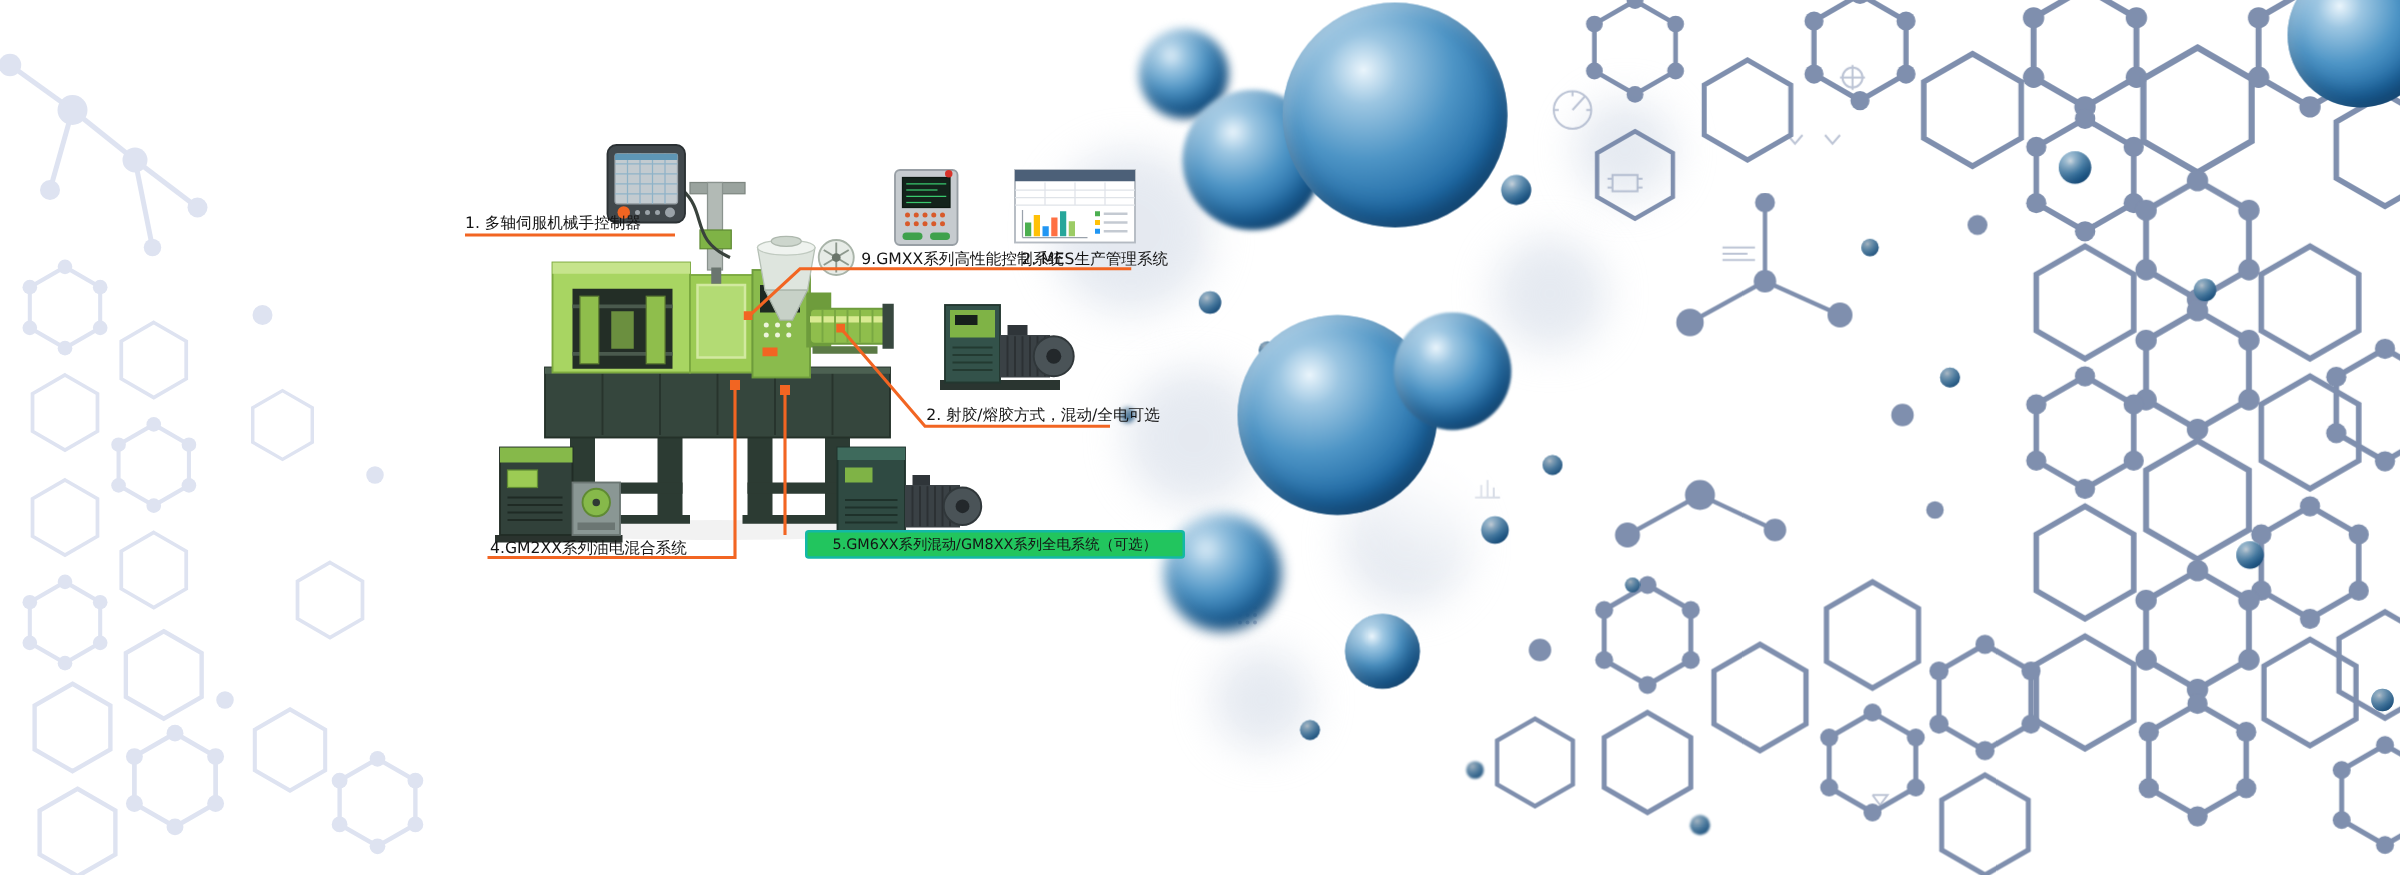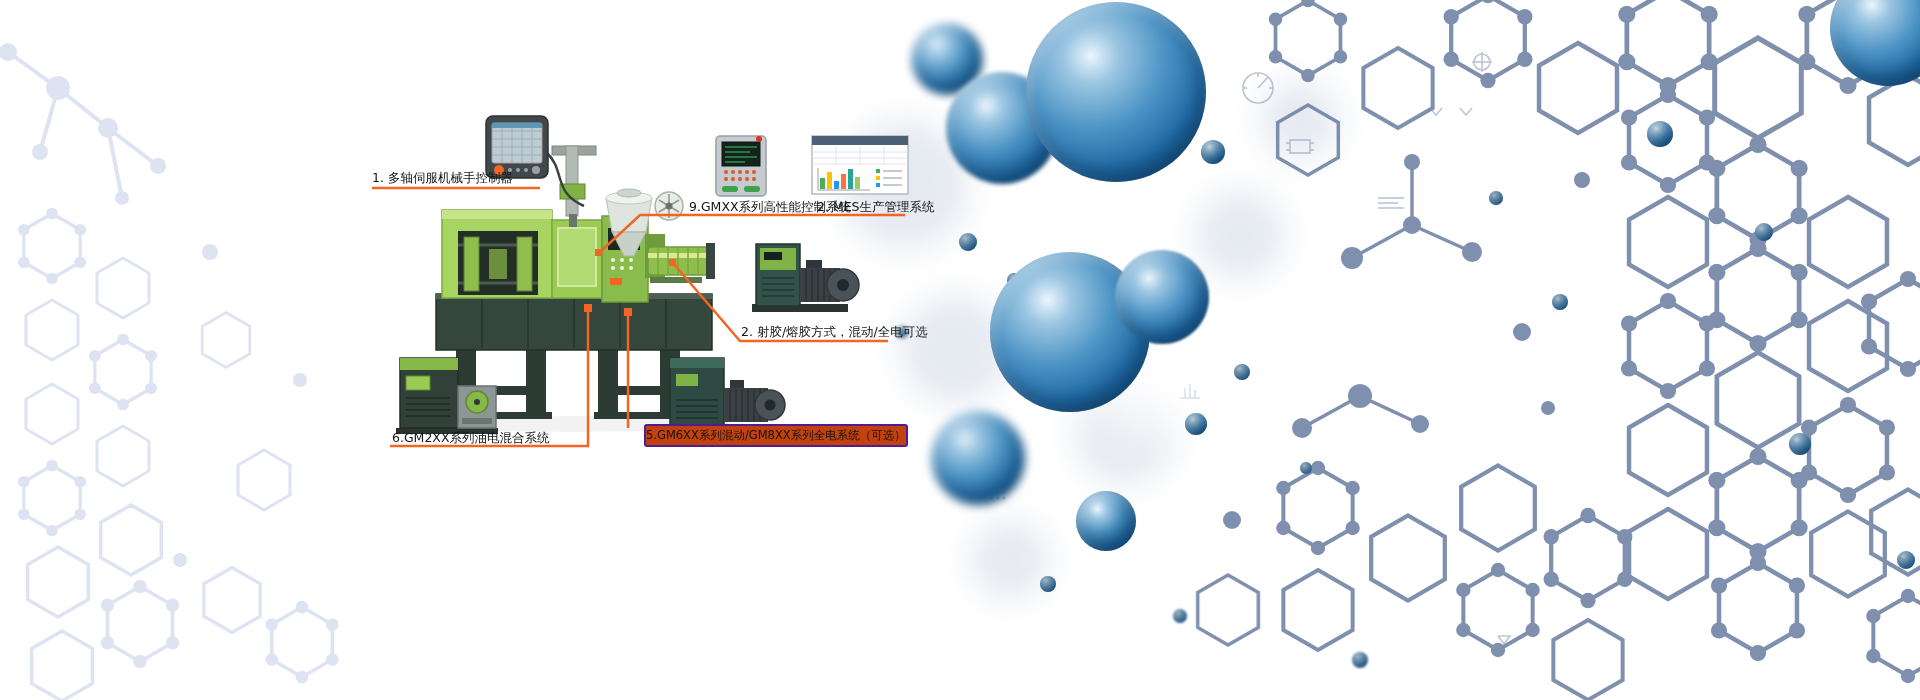--- a/index.html
+++ b/index.html
@@ -6,21 +6,21 @@
   html,body{width:1920px;height:700px;overflow:hidden;background:#fff;
     font-family:"DejaVu Sans","Liberation Sans",sans-serif}
   .stage{position:relative;width:1920px;height:700px;background:#fff;overflow:hidden}
   .layer{position:absolute;left:0;top:0;width:1920px;height:700px;pointer-events:none}
   .bokeh{position:absolute;border-radius:50%;background:#ccd5e3;opacity:.5;filter:blur(16px)}
   .glow{position:absolute;border-radius:50%;background:#fff;filter:blur(26px)}
   .sphere{position:absolute;border-radius:50%;
     background:radial-gradient(circle at 36% 30%,#eaf5fc 0%,#9cc6e2 16%,#4e95c6 42%,#1f6aa5 68%,#0b3a66 100%);
     box-shadow:inset -6px -10px 18px rgba(4,28,56,.38),inset 4px 6px 12px rgba(255,255,255,.35)}
   .label{position:absolute;font-size:12.5px;font-weight:normal;color:#141414;white-space:nowrap}
-  .label5box{border:2px solid #4c1d95;background:#c2410c;padding:2px 0;border-radius:3px;font-size:11.5px}
+  .label5box{border:2px solid #14b8a6;background:#22c55e;padding:2px 20px;border-radius:3px;font-size:11.5px}
   .mes-chart{position:absolute;left:820px;top:169px;width:50px;height:20px;
     display:flex;align-items:flex-end;gap:2px}
   .mes-bar{width:5px}
 </style>
 </head>
 <body>
 
 <div class="stage">
 
   <div>
@@ -466,15 +466,15 @@
       <div class="mes-bar" style="height: 15px; background: rgb(255, 112, 67);"></div>
       <div class="mes-bar" style="height: 20px; background: rgb(38, 166, 154);"></div>
       <div class="mes-bar" style="height: 12px; background: rgb(156, 204, 101);"></div>
     </div>
 
   <div class="label" style="left:372px;top:170px">1. 多轴伺服机械手控制器</div>
   <div class="label" style="left:689px;top:199px">9.GMXX系列高性能控制系统</div>
   <div class="label" style="left:817px;top:199px">2. MES生产管理系统</div>
   <div class="label" style="left:741px;top:324px">2. 射胶/熔胶方式，混动/全电可选</div>
   <div class="label label5box" style="left:644px;top:424px">5.GM6XX系列混动/GM8XX系列全电系统（可选）</div>
-  <div class="label" style="left:392px;top:430px">6.GM2XX系列油电混合系统</div>
+  <div class="label" style="left:392px;top:430px">4.GM2XX系列油电混合系统</div>
 
 </div>
 
 </body></html>

